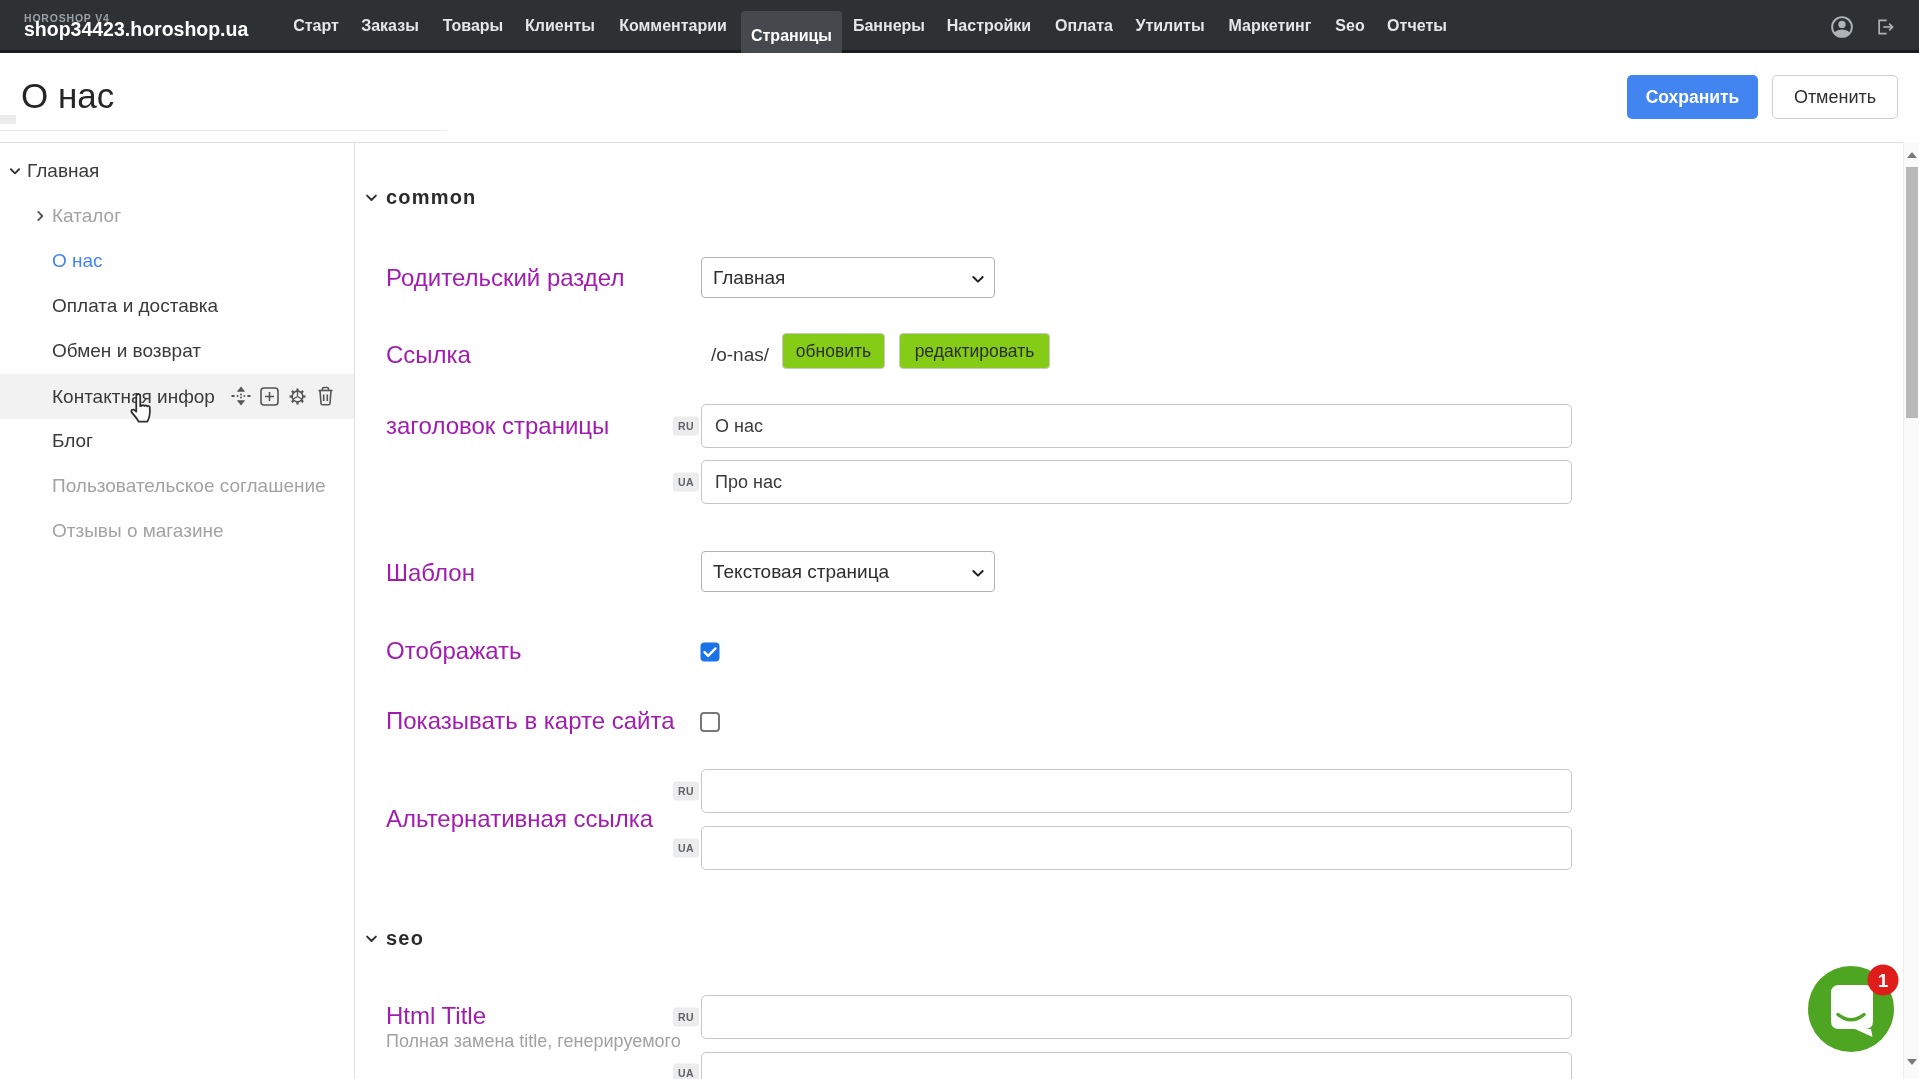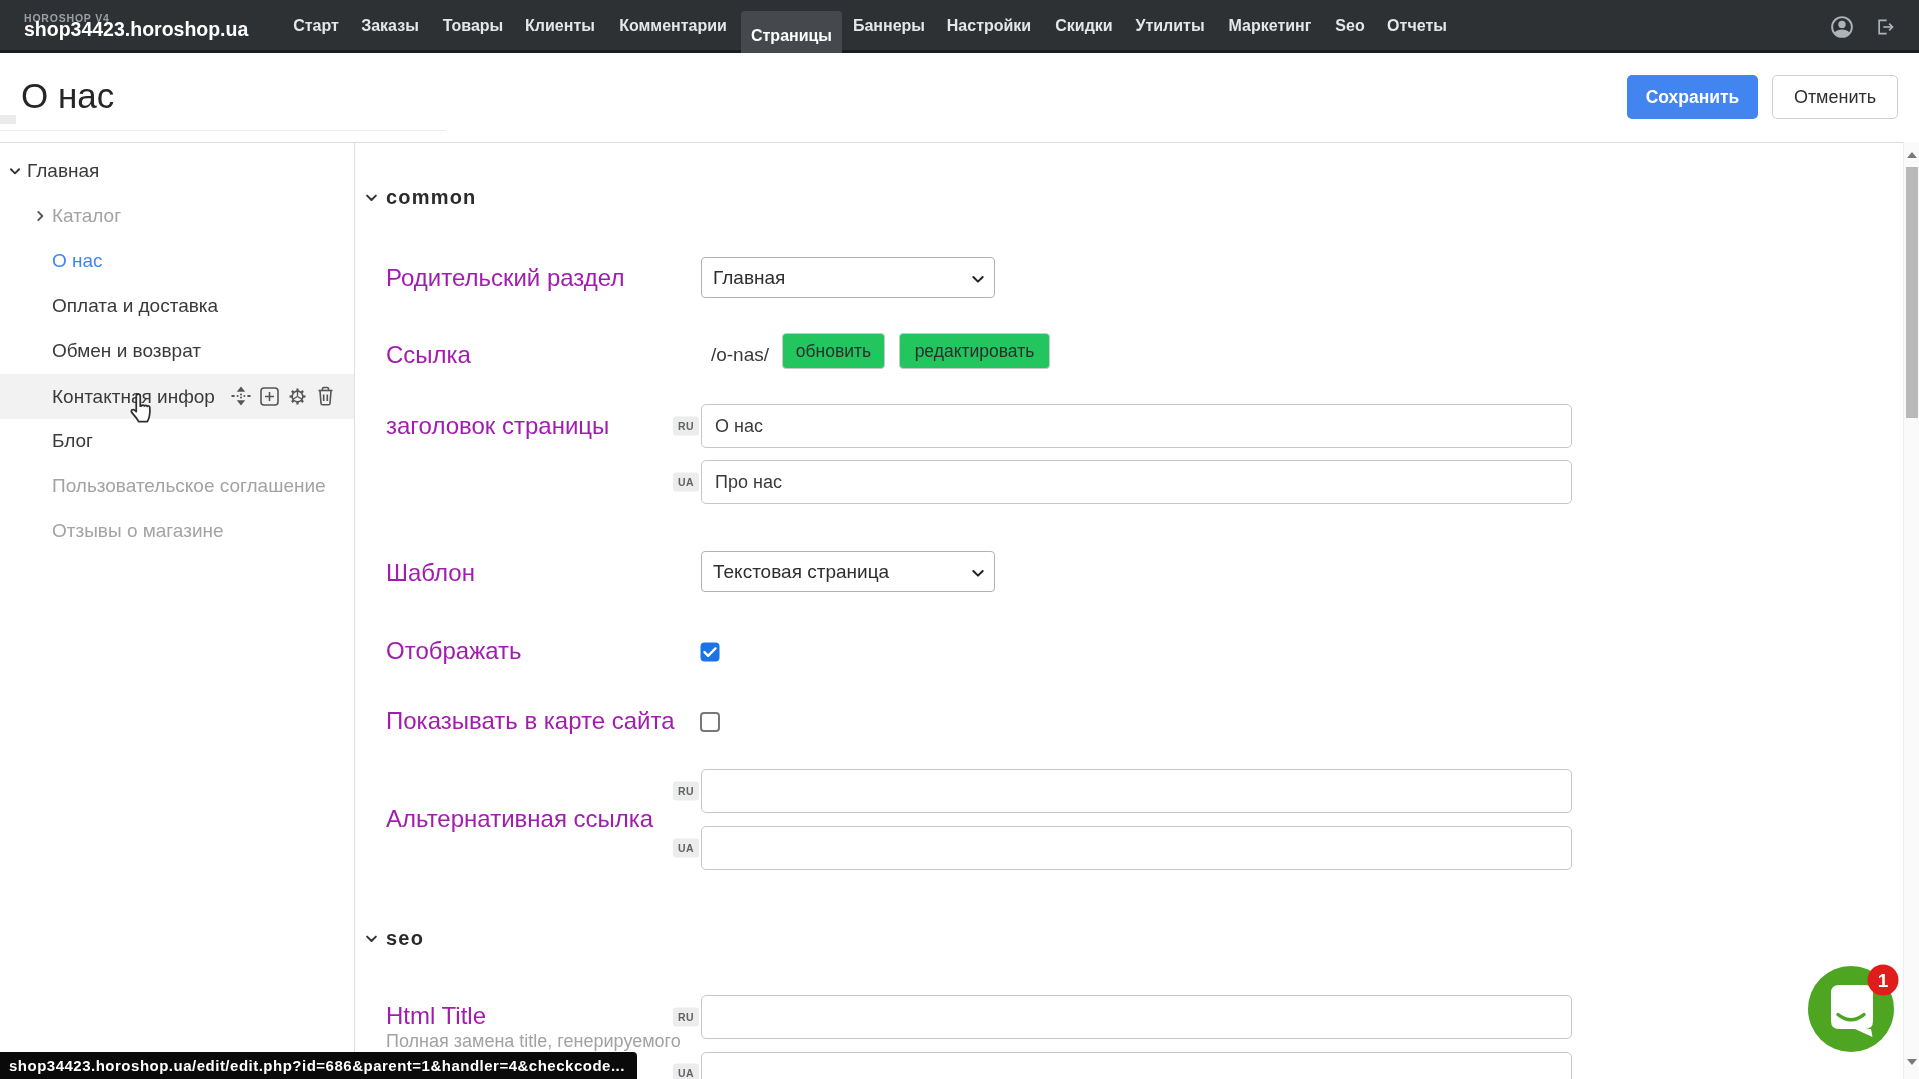--- a/index.html
+++ b/index.html
@@ -33,21 +33,21 @@
   .t-blue { color:#4285f4; }
 
   
   .flabel { position:absolute; left:386px; transform:translateY(-50%); font-size:24px; color:#a21caf; white-space:nowrap; }
   .sec-hdr { position:absolute; left:386px; transform:translateY(-50%); font-size:20px; font-weight:bold; color:#2b2b2b; letter-spacing:1.2px; }
   .sel { position:absolute; left:701px; width:294px; height:41px; border:1px solid #b2b2b2; border-radius:4px; background:#fff; }
   .sel span { position:absolute; left:11px; top:50%; transform:translateY(-50%); font-size:19px; color:#2e2e2e; }
   .inp { position:absolute; left:701px; width:871px; height:44px; border:1px solid #c6c6c6; border-radius:5px; background:#fff; }
   .inp span { position:absolute; left:13px; top:50%; transform:translateY(-50%); font-size:18px; color:#3a3a3a; }
   .badge { position:absolute; left:673px; width:26px; height:19px; background:#ececec; border-radius:3px; transform:translateY(-50%); color:#5f6368; font-size:10.5px; font-weight:bold; text-align:center; line-height:19px; letter-spacing:0.3px; }
-  .mini-btn { position:absolute; top:333px; height:36px; background:#22c55e; border:1px solid #c9c9c9; border-radius:4px; font-size:17.5px; color:#2e2e2e; text-align:center; line-height:34px; }
+  .mini-btn { position:absolute; top:333px; height:36px; background:#84cc16; border:1px solid #c9c9c9; border-radius:4px; font-size:17.5px; color:#2e2e2e; text-align:center; line-height:34px; }
 
   
   #sbar { position:absolute; left:1903px; top:142px; width:16px; height:937px; background:#fafafa; border-left:1px solid #ededed; }
   #sbar .thumb { position:absolute; left:2px; top:25px; width:12px; height:251px; background:#b9b9b9; }
   .sb-arrow { position:absolute; left:3px; width:0; height:0; }
 
   
   #status { position:absolute; left:0; top:1052px; width:637px; height:27px; background:#0a0a0a; border-top-right-radius:4px; color:#fff; font-size:15px; font-weight:bold; line-height:27px; padding-left:9px; letter-spacing:0.5px; white-space:nowrap; }
 </style>
 </head>
@@ -61,21 +61,21 @@
     <div class="nav-item" style="left:316px;">Старт</div>
     <div class="nav-item" style="left:390px;">Заказы</div>
     <div class="nav-item" style="left:473px;">Товары</div>
     <div class="nav-item" style="left:560px;">Клиенты</div>
     <div class="nav-item" style="left:673px;">Комментарии</div>
     <div class="nav-active">
         <span>Страницы</span>
       </div>
     <div class="nav-item" style="left:889px;">Баннеры</div>
     <div class="nav-item" style="left:989px;">Настройки</div>
-    <div class="nav-item" style="left:1084px;">Скидки</div>
+    <div class="nav-item" style="left:1084px;">Оплата</div>
     <div class="nav-item" style="left:1170px;">Утилиты</div>
     <div class="nav-item" style="left:1270px;">Маркетинг</div>
     <div class="nav-item" style="left:1350px;">Seo</div>
     <div class="nav-item" style="left:1417px;">Отчеты</div>
     <svg class="abs" style="left:1829px;top:14px;" width="26" height="26" viewBox="0 0 24 24" fill="#aeb3b8">
         <path d="M12 2a10 10 0 1 0 0 20 10 10 0 0 0 0-20zm0 1.8a8.2 8.2 0 0 1 8.2 8.2c0 1.85-.62 3.55-1.65 4.92C17.2 15.3 14.77 14.4 12 14.4s-5.2.9-6.55 2.52A8.16 8.16 0 0 1 3.8 12 8.2 8.2 0 0 1 12 3.8zm0 2.4a3.4 3.4 0 1 0 0 6.8 3.4 3.4 0 0 0 0-6.8z"></path>
       </svg>
     <svg class="abs" style="left:1875px;top:17px;" width="20" height="20" viewBox="0 0 24 24" fill="none" stroke="#aeb3b8" stroke-width="2">
         <path d="M14 4H5v16h9"></path>
         <path d="M10 12h11"></path>
@@ -254,15 +254,14 @@
   
   <svg class="abs" style="left:1805px;top:963px;" width="114" height="95" viewBox="0 0 114 95">
     <circle cx="46" cy="46" r="43" fill="#4ea522"></circle>
     <path d="M34 22 H60 Q68 22 68 30 V58 Q68 66 60 66 H66 L67.5 74 L50 66 H34 Q26 66 26 58 V30 Q26 22 34 22 Z" fill="#fff"></path>
     <path d="M33 51.5 Q46 62 59 51.5" fill="none" stroke="#4ea522" stroke-width="3.4" stroke-linecap="round"></path>
     <circle cx="78" cy="17" r="15.5" fill="#df1d1b"></circle>
     <text x="78" y="23.5" text-anchor="middle" font-family="Liberation Sans" font-size="19" font-weight="bold" fill="#fff">1</text>
   </svg>
 
   
-  <div id="status">shop34423.horoshop.ua/edit/edit.php?id=686&amp;parent=1&amp;handler=4&amp;checkcode...</div>
 
 </div>
 
 </body></html>

